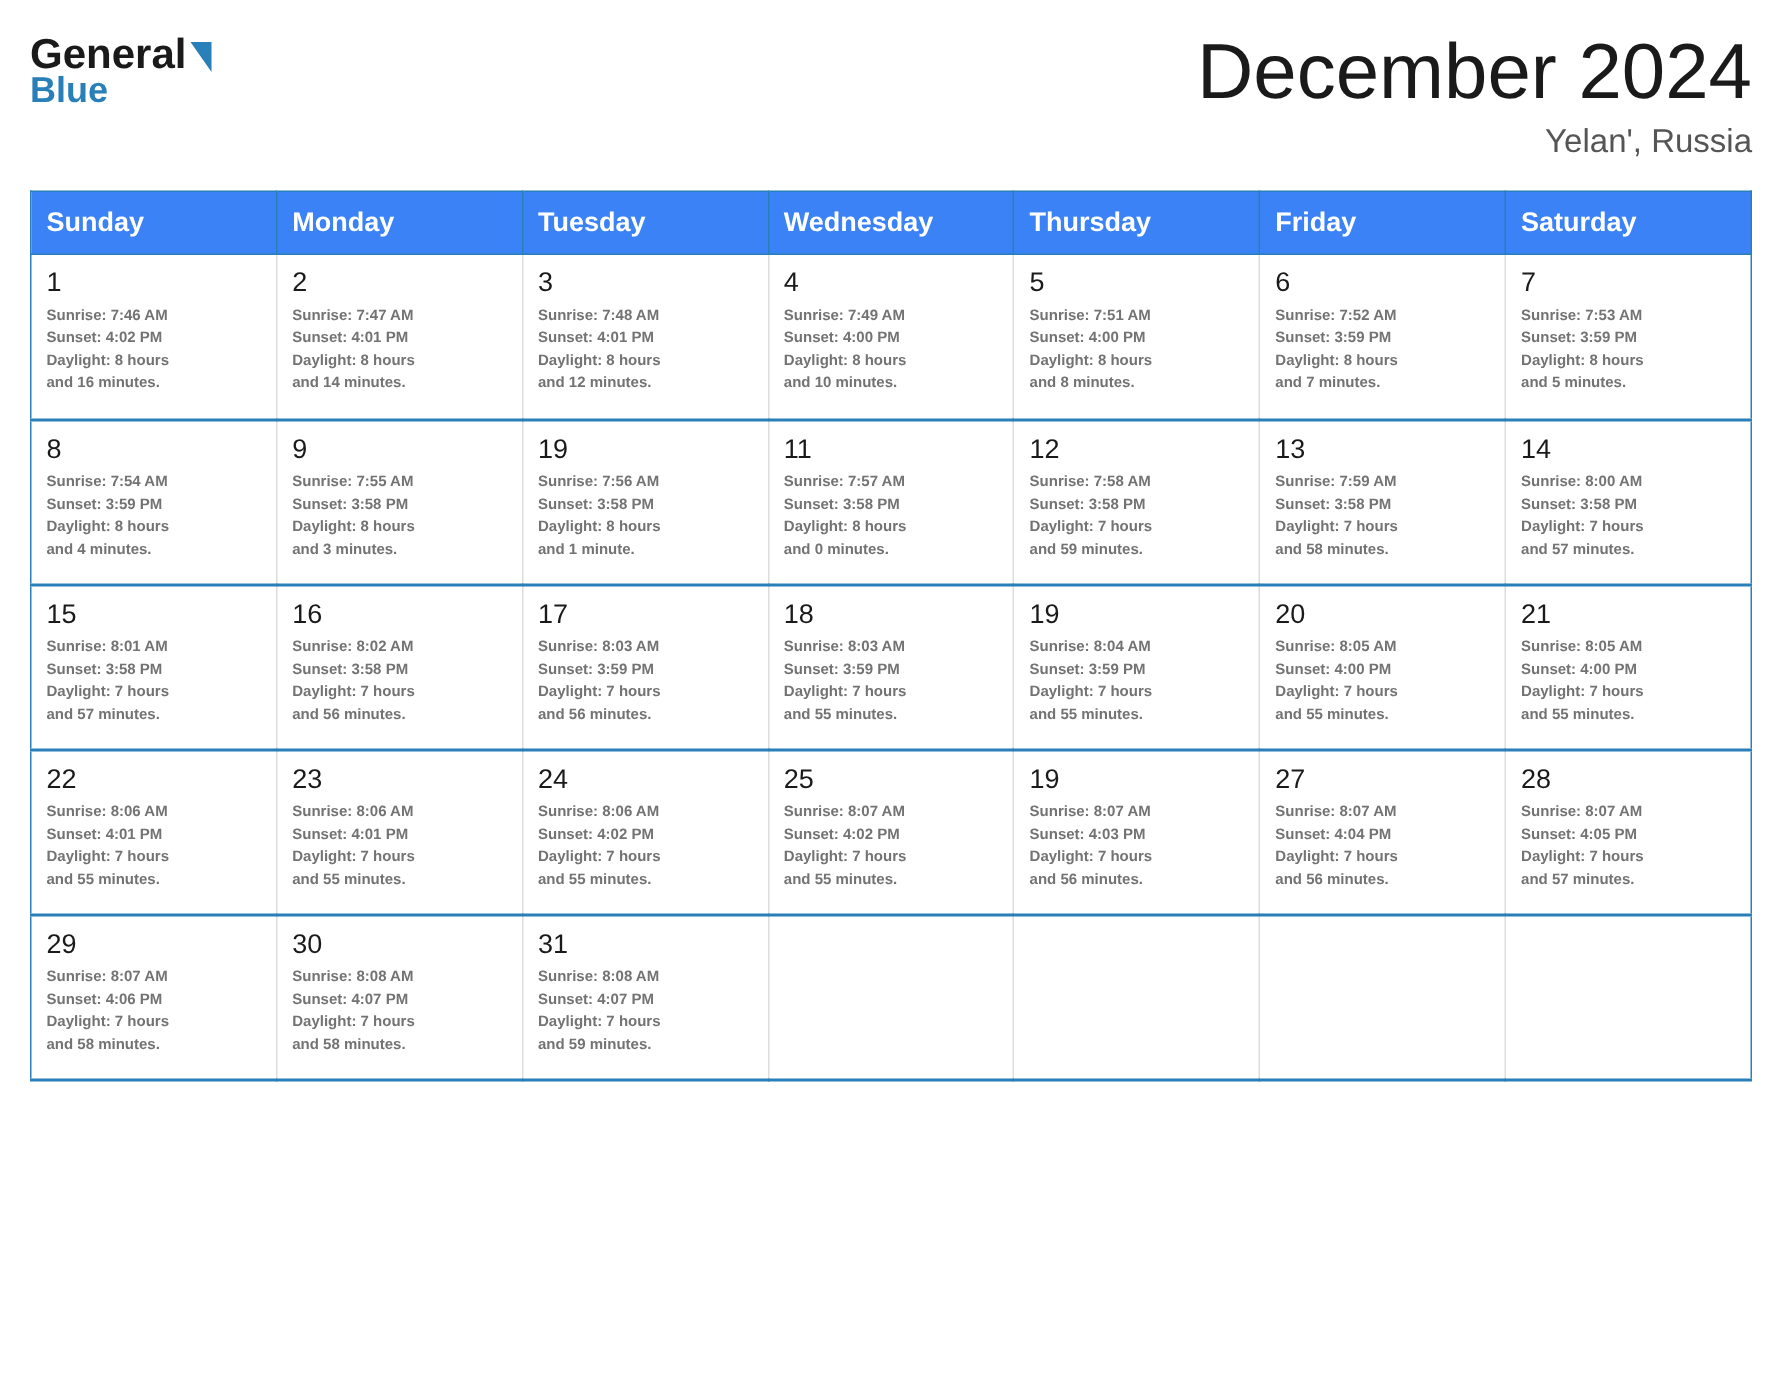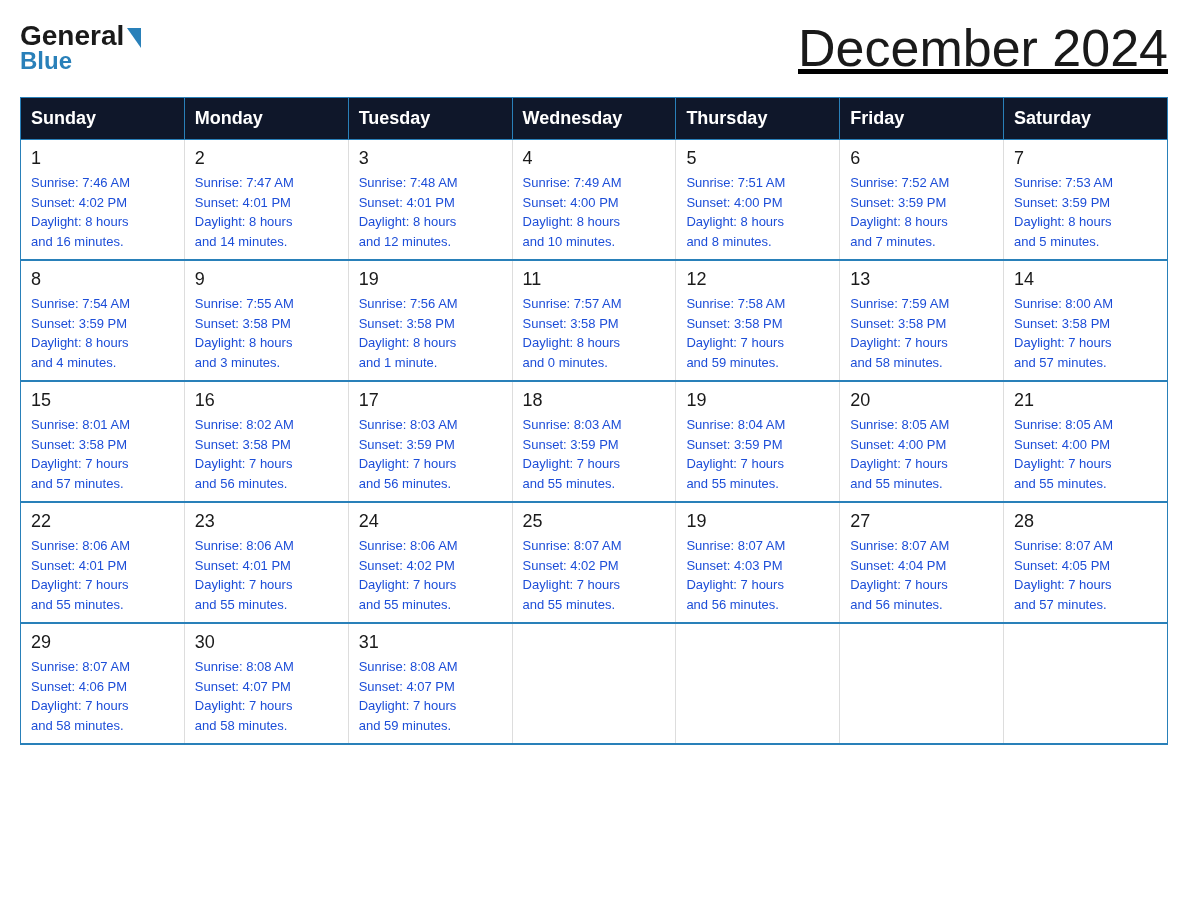--- a/index.html
+++ b/index.html
@@ -43,40 +43,39 @@
       margin-top: 4px;
     }
     .logo-blue {
       color: #2980b9;
       font-size: 24px;
       font-weight: bold;
       margin-top: -5px;
     }
     .title-area {
       text-align: right;
-      text-decoration: underline;
     }
     .month-title {
       font-size: 52px;
       font-weight: normal;
       color: #1a1a1a;
       line-height: 1.1;
     }
     .location {
       font-size: 22px;
       color: #555;
       margin-top: 4px;
     }
     table {
       width: 100%;
       border-collapse: collapse;
       table-layout: fixed;
     }
     thead tr {
-      background-color: #0f172a;
+      background-color: #3b82f6;
       padding-left: 36px;
     }
     thead th {
       color: #fff;
       font-size: 18px;
       font-weight: bold;
       padding: 10px 10px;
       text-align: left;
       border: 1px solid #2980b9;
     }
@@ -100,41 +99,43 @@
       border-right: 1px solid #2980b9;
     }
     .day-number {
       font-size: 18px;
       font-weight: normal;
       color: #1a1a1a;
       margin-bottom: 4px;
       display: block;
     }
     .day-info {
-      font-size: 13px;
-      color: #1d4ed8;
+      font-size: 10px;
+      color: #737373;
       line-height: 1.5;
+      font-weight: bold;
     }
     .empty-cell {
       background: #fff;
     }
   </style>
 </head>
 <body>
 
 <div class="header">
   <div class="logo">
     <div class="logo-text">
       <span class="logo-general">General</span>
       <span class="logo-arrow"></span>
     </div>
     <div class="logo-blue">Blue</div>
   </div>
   <div class="title-area">
     <div class="month-title">December 2024</div>
+    <div class="location">Yelan', Russia</div>
   </div>
 </div>
 
 <table>
   <thead>
     <tr>
     <th>Sunday</th>
         <th>Monday</th>
         <th>Tuesday</th>
         <th>Wednesday</th>

